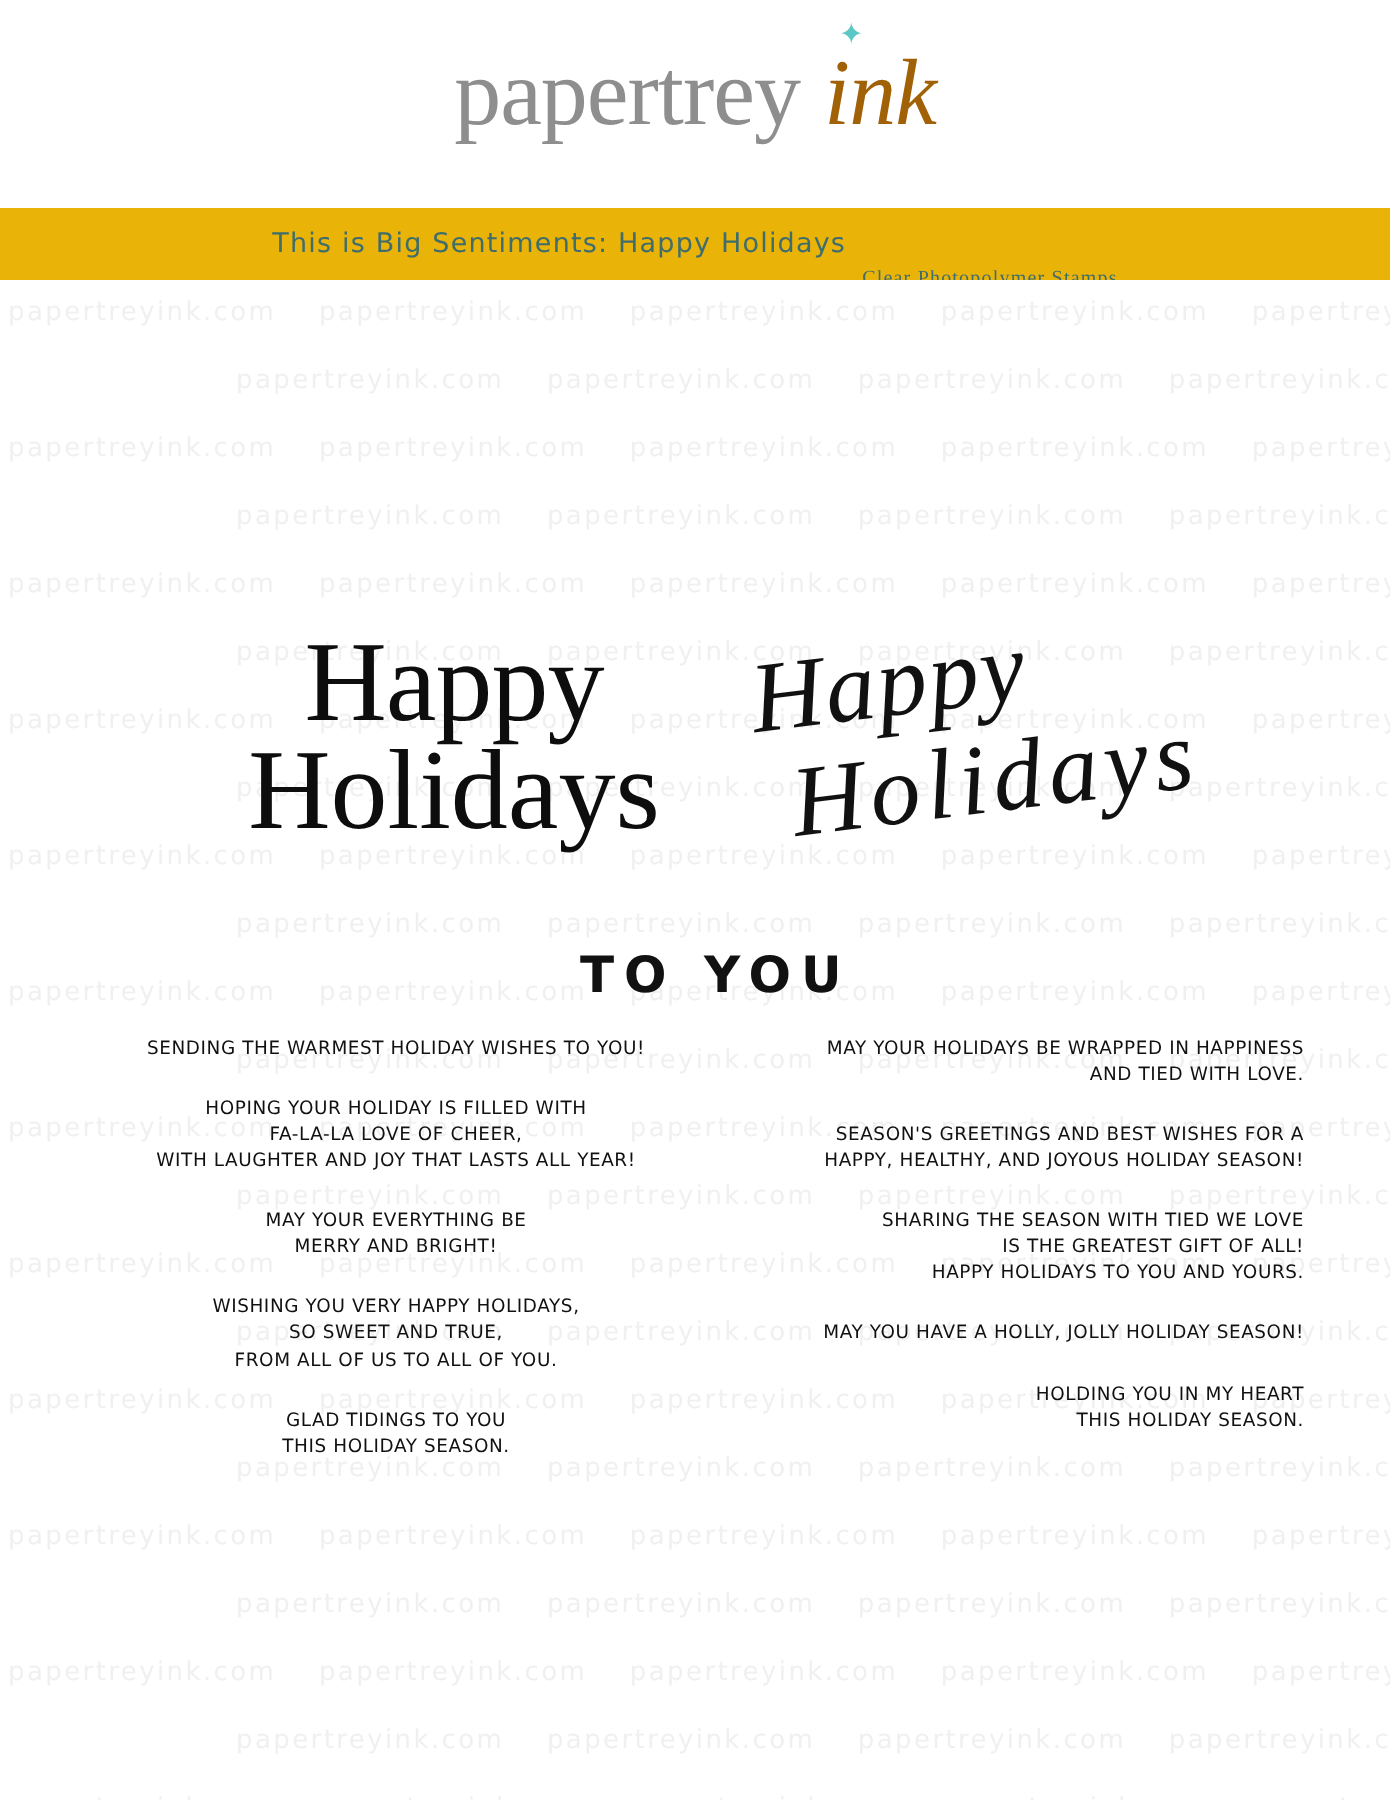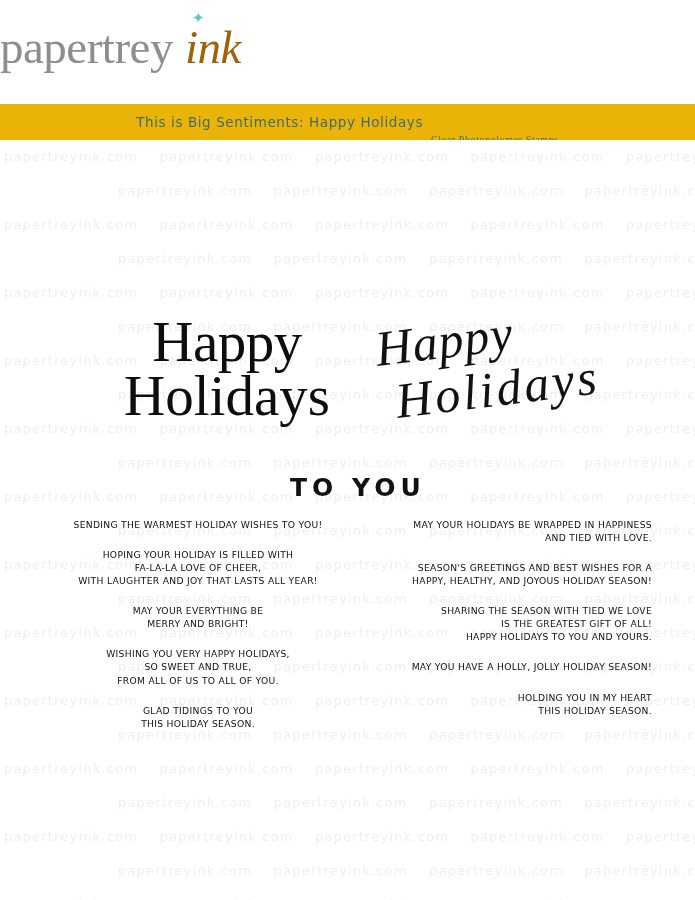--- a/index.html
+++ b/index.html
@@ -16,21 +16,21 @@
     height: 900px;
     background: #ffffff;
   }
 
   
   .logo-wrap {
     position: absolute;
     top: 24px;
     left: 0;
     width: 695px;
-    text-align: left;
+    text-align: center;
     height: 62px;
   }
   .logo-text {
     display: inline-block;
     font-family: "Liberation Serif", serif;
     font-size: 47px;
     letter-spacing: -0.5px;
     color: #8e8e8e;
     line-height: 1;
     position: relative;

